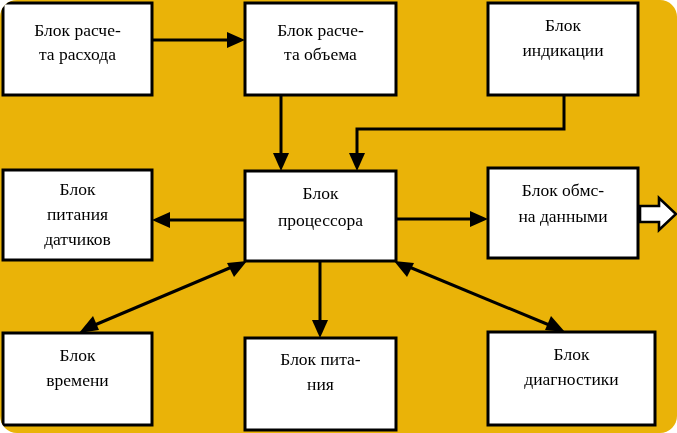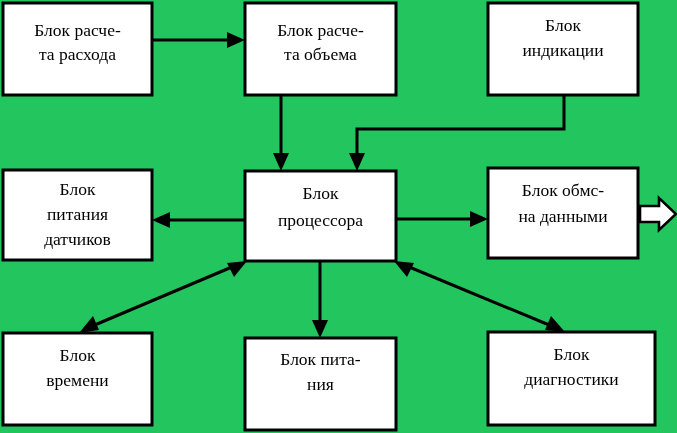--- a/index.html
+++ b/index.html
@@ -4,23 +4,24 @@
 <style>
   html, body {
     margin: 0;
     padding: 0;
     background: #ffffff;
   }
   #diagram-root {
     position: relative;
     width: 677px;
     height: 433px;
-    background: #22c55e;
+    background: #eab308;
     font-family: "Liberation Serif", "DejaVu Serif", serif;
     overflow: hidden;
+    border-radius: 17px;
   }
   svg#diagram-svg {
     position: absolute;
     left: 0;
     top: 0;
     width: 677px;
     height: 433px;
   }
   .node-box {
     fill: #ffffff;

